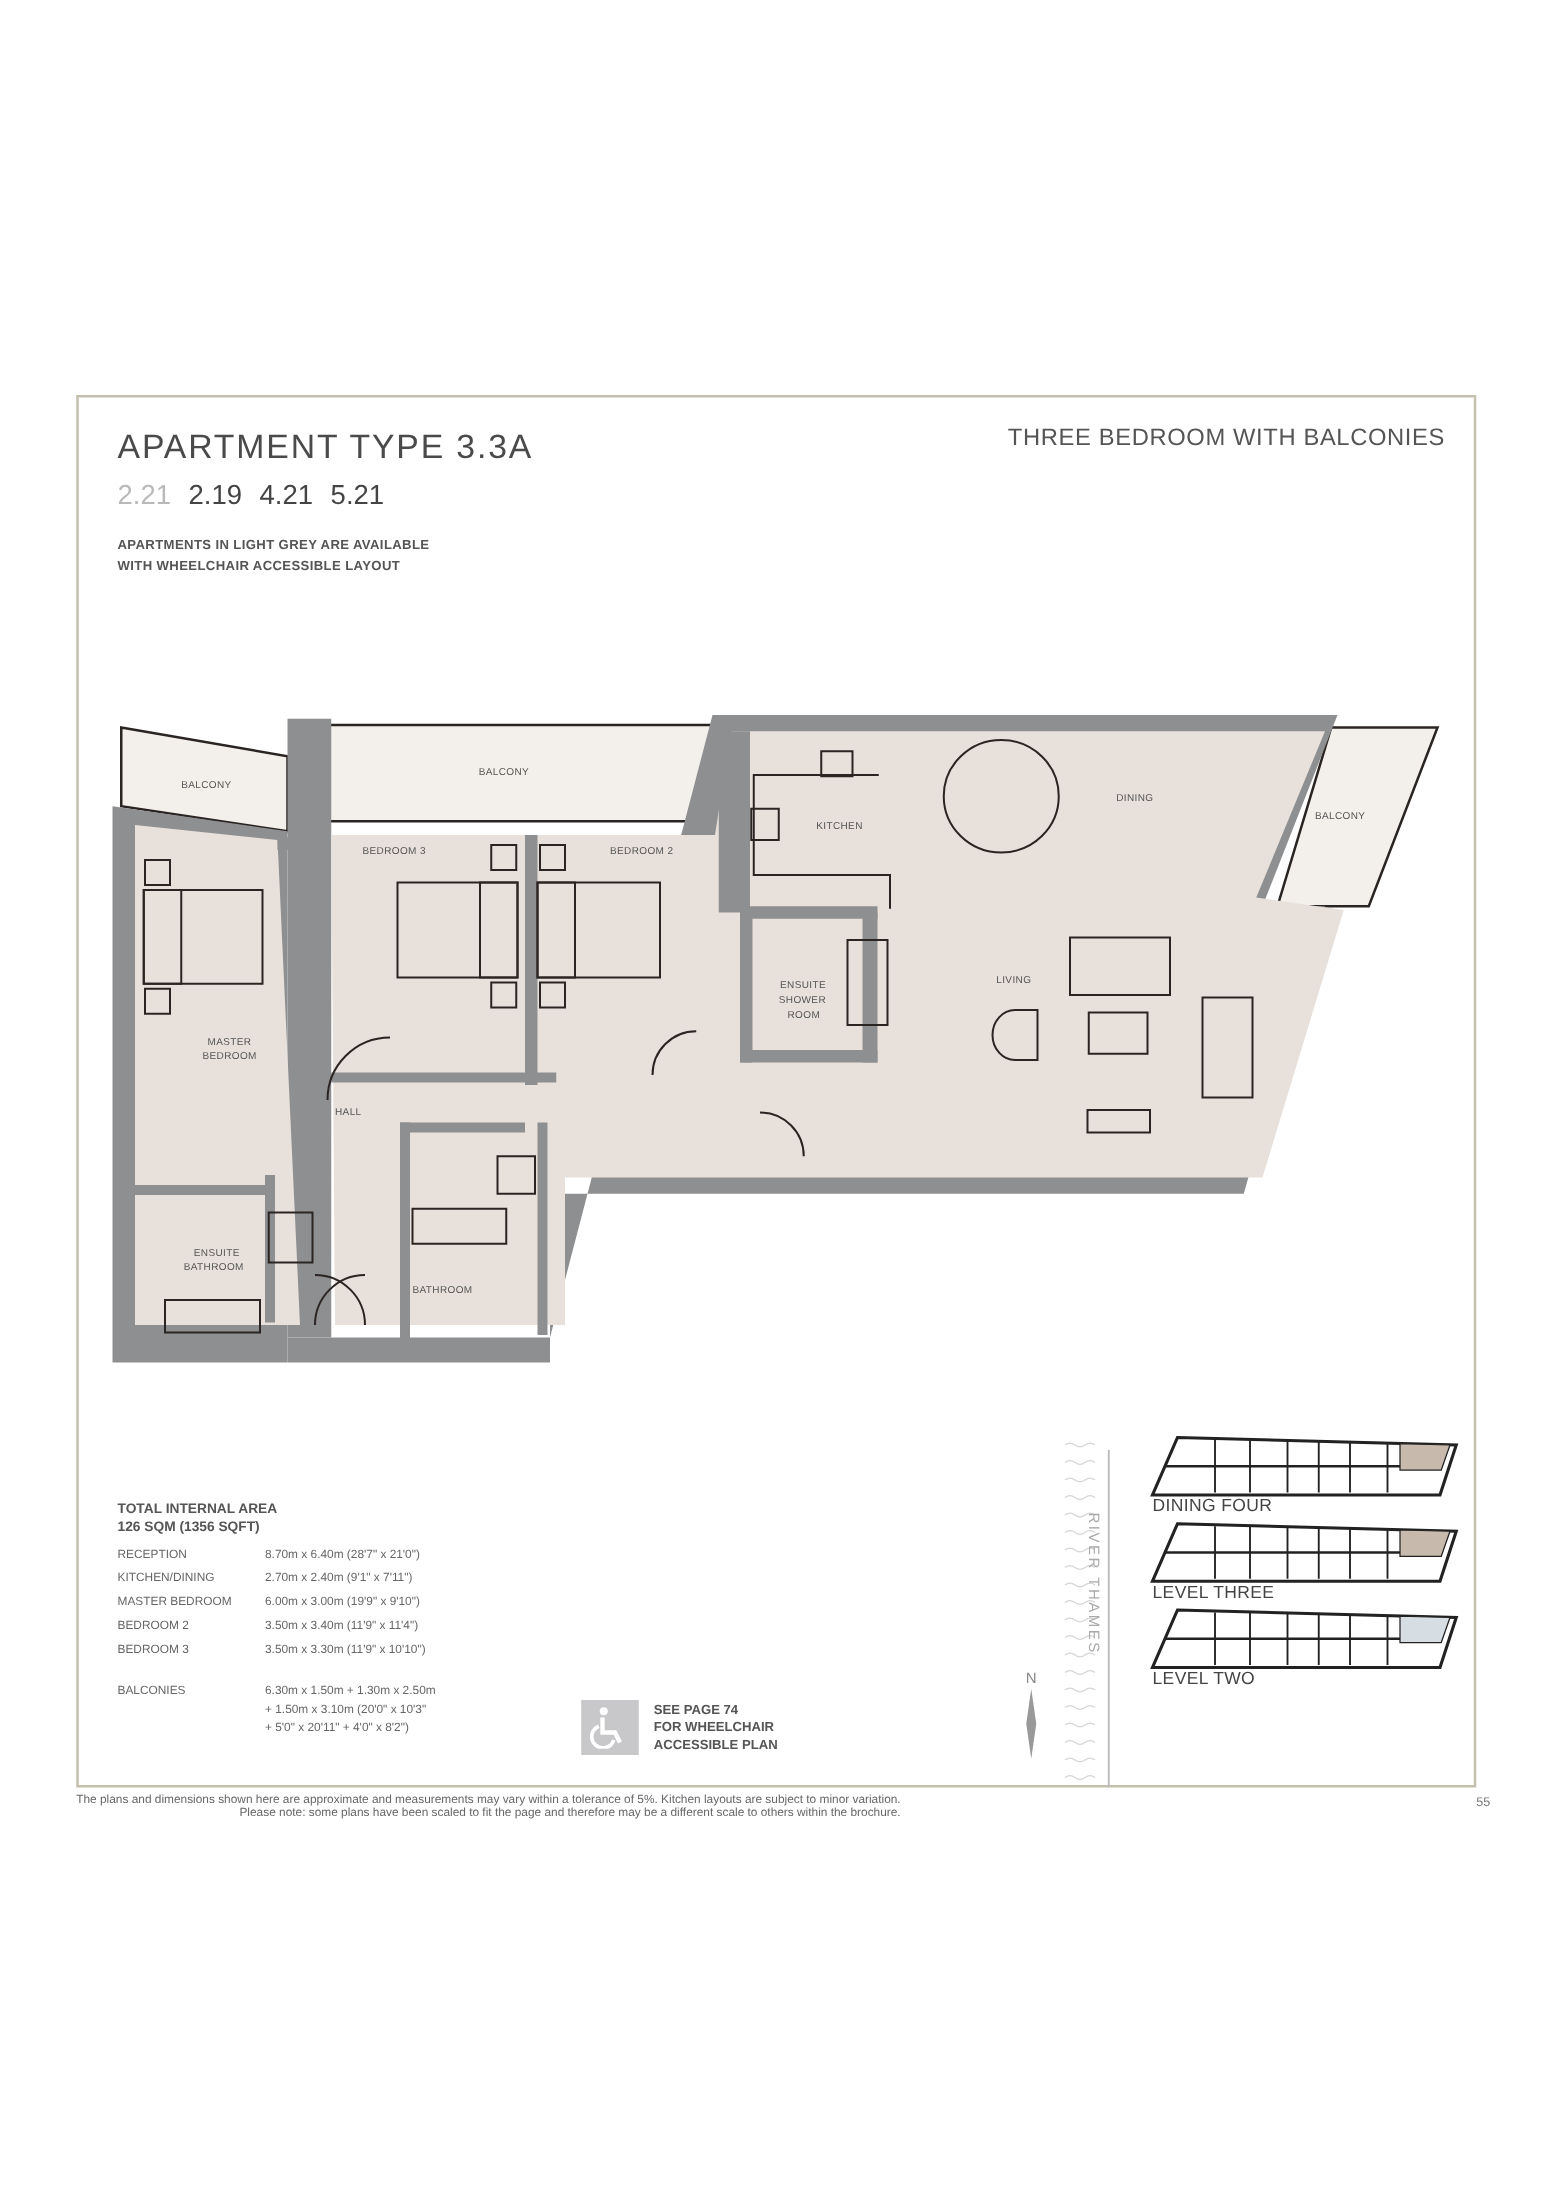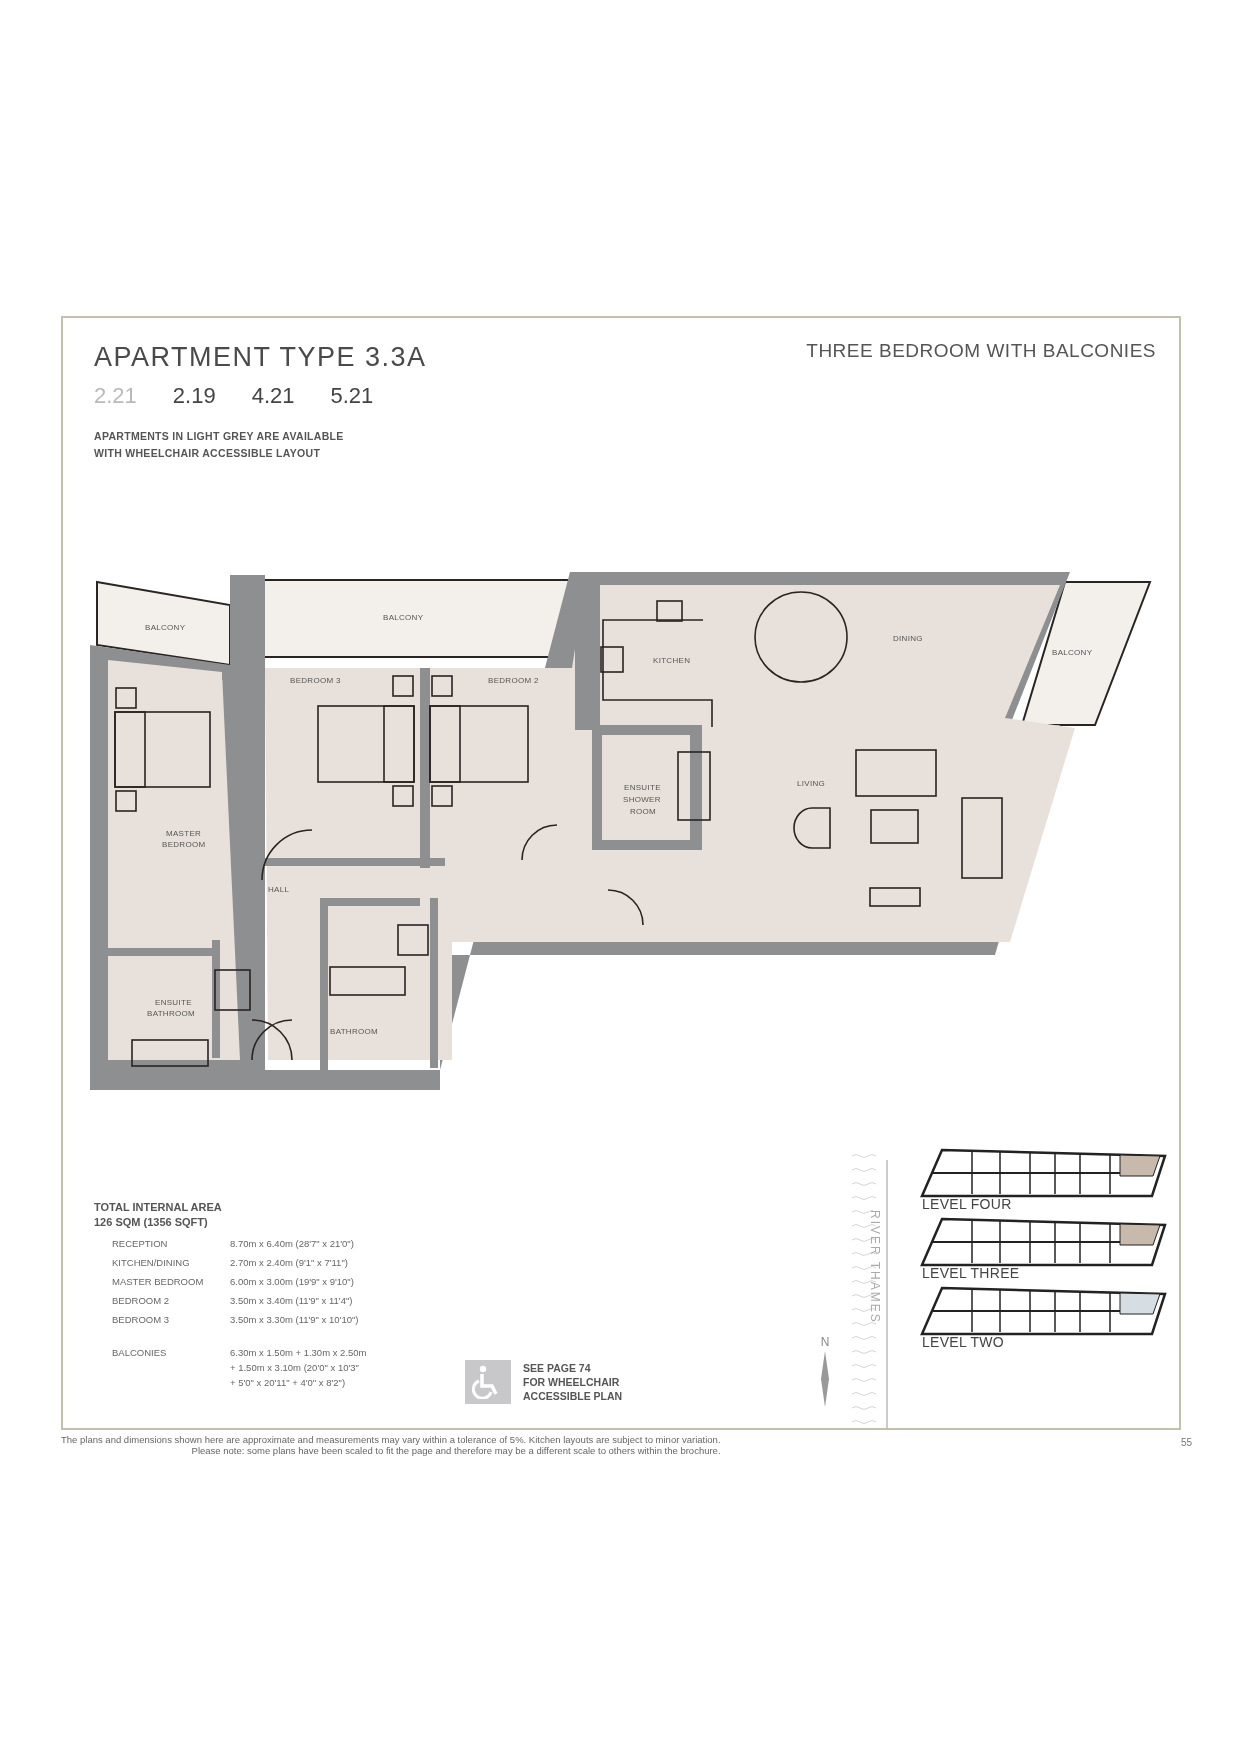--- a/index.html
+++ b/index.html
@@ -1,28 +1,28 @@
 <!DOCTYPE html>
 <html><head>
 <meta charset="utf-8">
 <style>
   html,body{margin:0;padding:0;background:#fff;}
   body{width:1240px;height:1754px;position:relative;font-family:"Liberation Sans",sans-serif;color:#4a4a4a;overflow:hidden;}
   .frame{position:absolute;left:61px;top:316px;width:1120px;height:1114px;border:2px solid #c4c0ae;box-sizing:border-box;}
   .title{position:absolute;left:94px;top:342px;font-size:27px;letter-spacing:1.5px;color:#4a4a4a;font-weight:normal;}
   .subtitle{position:absolute;right:84px;top:340px;font-size:19px;letter-spacing:0.5px;color:#555;}
-  .units{position:absolute;left:94px;top:383px;font-size:22px;display:flex;gap:36px;}
+  .units{position:absolute;left:94px;top:383px;font-size:22px;display:flex;gap:14px;}
   .units span{color:#444;}
   .units span.grey{color:#b9b9b9;}
   .note{position:absolute;left:94px;top:428px;font-size:10.5px;line-height:17px;font-weight:bold;color:#555;letter-spacing:0.3px;}
   .plan{position:absolute;left:0;top:0;}
   .room-label{font-family:"Liberation Sans",sans-serif;font-size:8px;fill:#555;letter-spacing:0.3px;}
   .area{position:absolute;left:94px;top:1200px;font-size:11px;color:#555;}
   .area .head{font-weight:bold;line-height:15px;}
-  .area table{border-collapse:collapse;margin-top:4px;margin-left:18px;}
+  .area table{border-collapse:collapse;margin-top:4px;}
   .area td{font-size:9.5px;padding:2px 0;line-height:15px;vertical-align:top;color:#666;}
   .area td.k{width:118px;}
   .area tr.gap td{padding-top:16px;}
   .wc{position:absolute;left:433px;top:1360px;display:flex;align-items:center;gap:12px;margin-left:32px;}
   .wc .ico{width:46px;height:44px;background:#c8c8cb;display:flex;align-items:center;justify-content:center;}
   .wc .txt{font-size:10.5px;line-height:14px;color:#555;font-weight:bold;}
   .levels{position:absolute;left:920px;top:1148px;}
   .lvl{position:relative;height:69px;}
   .lvl .lbl{position:absolute;left:2px;top:48px;font-size:14px;color:#444;letter-spacing:0.3px;}
   .river{position:absolute;left:850px;top:1150px;width:40px;height:280px;}
@@ -235,21 +235,21 @@
       <g stroke="#222" stroke-width="1.5">
           <line x1="52" y1="4" x2="52" y2="46"></line>
           <line x1="80" y1="4" x2="80" y2="46"></line>
           <line x1="110" y1="5" x2="110" y2="46"></line>
           <line x1="135" y1="5" x2="135" y2="46"></line>
           <line x1="160" y1="6" x2="160" y2="46"></line>
           <line x1="190" y1="6" x2="190" y2="46"></line>
         </g>
       <polygon points="200,7 240,8 233,28 200,28" fill="#c7b9ab" stroke="#222" stroke-width="1"></polygon>
     </svg>
-    <div class="lbl">LEVEL FOUR</div>
+    <div class="lbl">DINING FOUR</div>
   </div>
   <div class="lvl">
     <svg width="250" height="50" viewBox="0 0 250 50">
       <polygon points="22,2 245,8 232,48 2,48" fill="#fff" stroke="#222" stroke-width="2.5"></polygon>
       <line x1="12" y1="25" x2="210" y2="25" stroke="#222" stroke-width="2"></line>
       <g stroke="#222" stroke-width="1.5">
           <line x1="52" y1="4" x2="52" y2="46"></line>
           <line x1="80" y1="4" x2="80" y2="46"></line>
           <line x1="110" y1="5" x2="110" y2="46"></line>
           <line x1="135" y1="5" x2="135" y2="46"></line>

